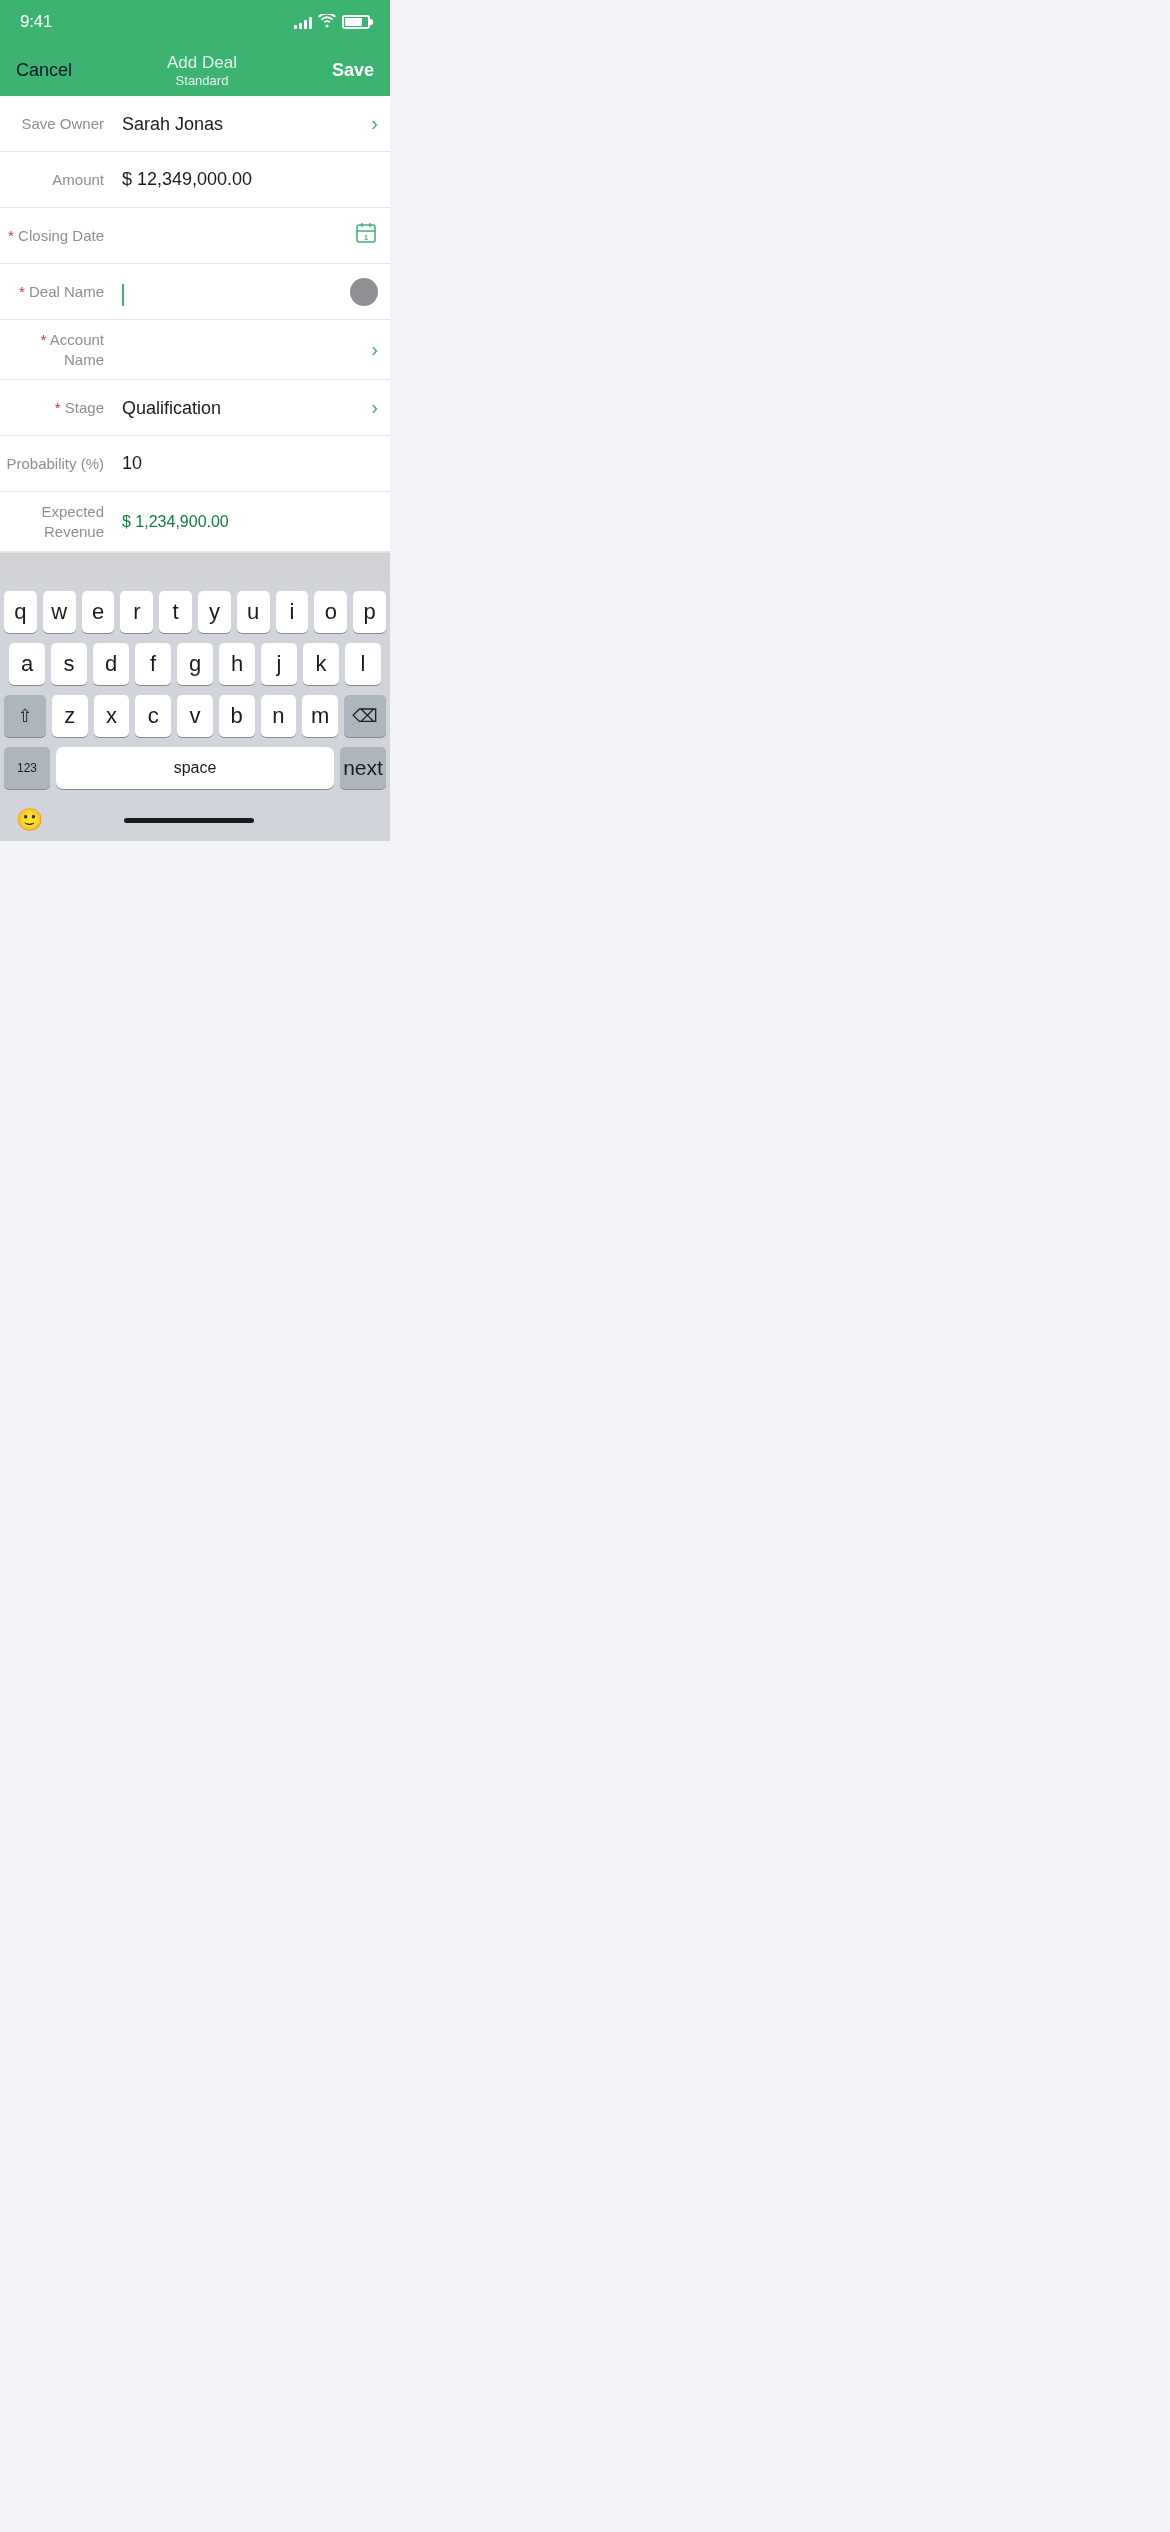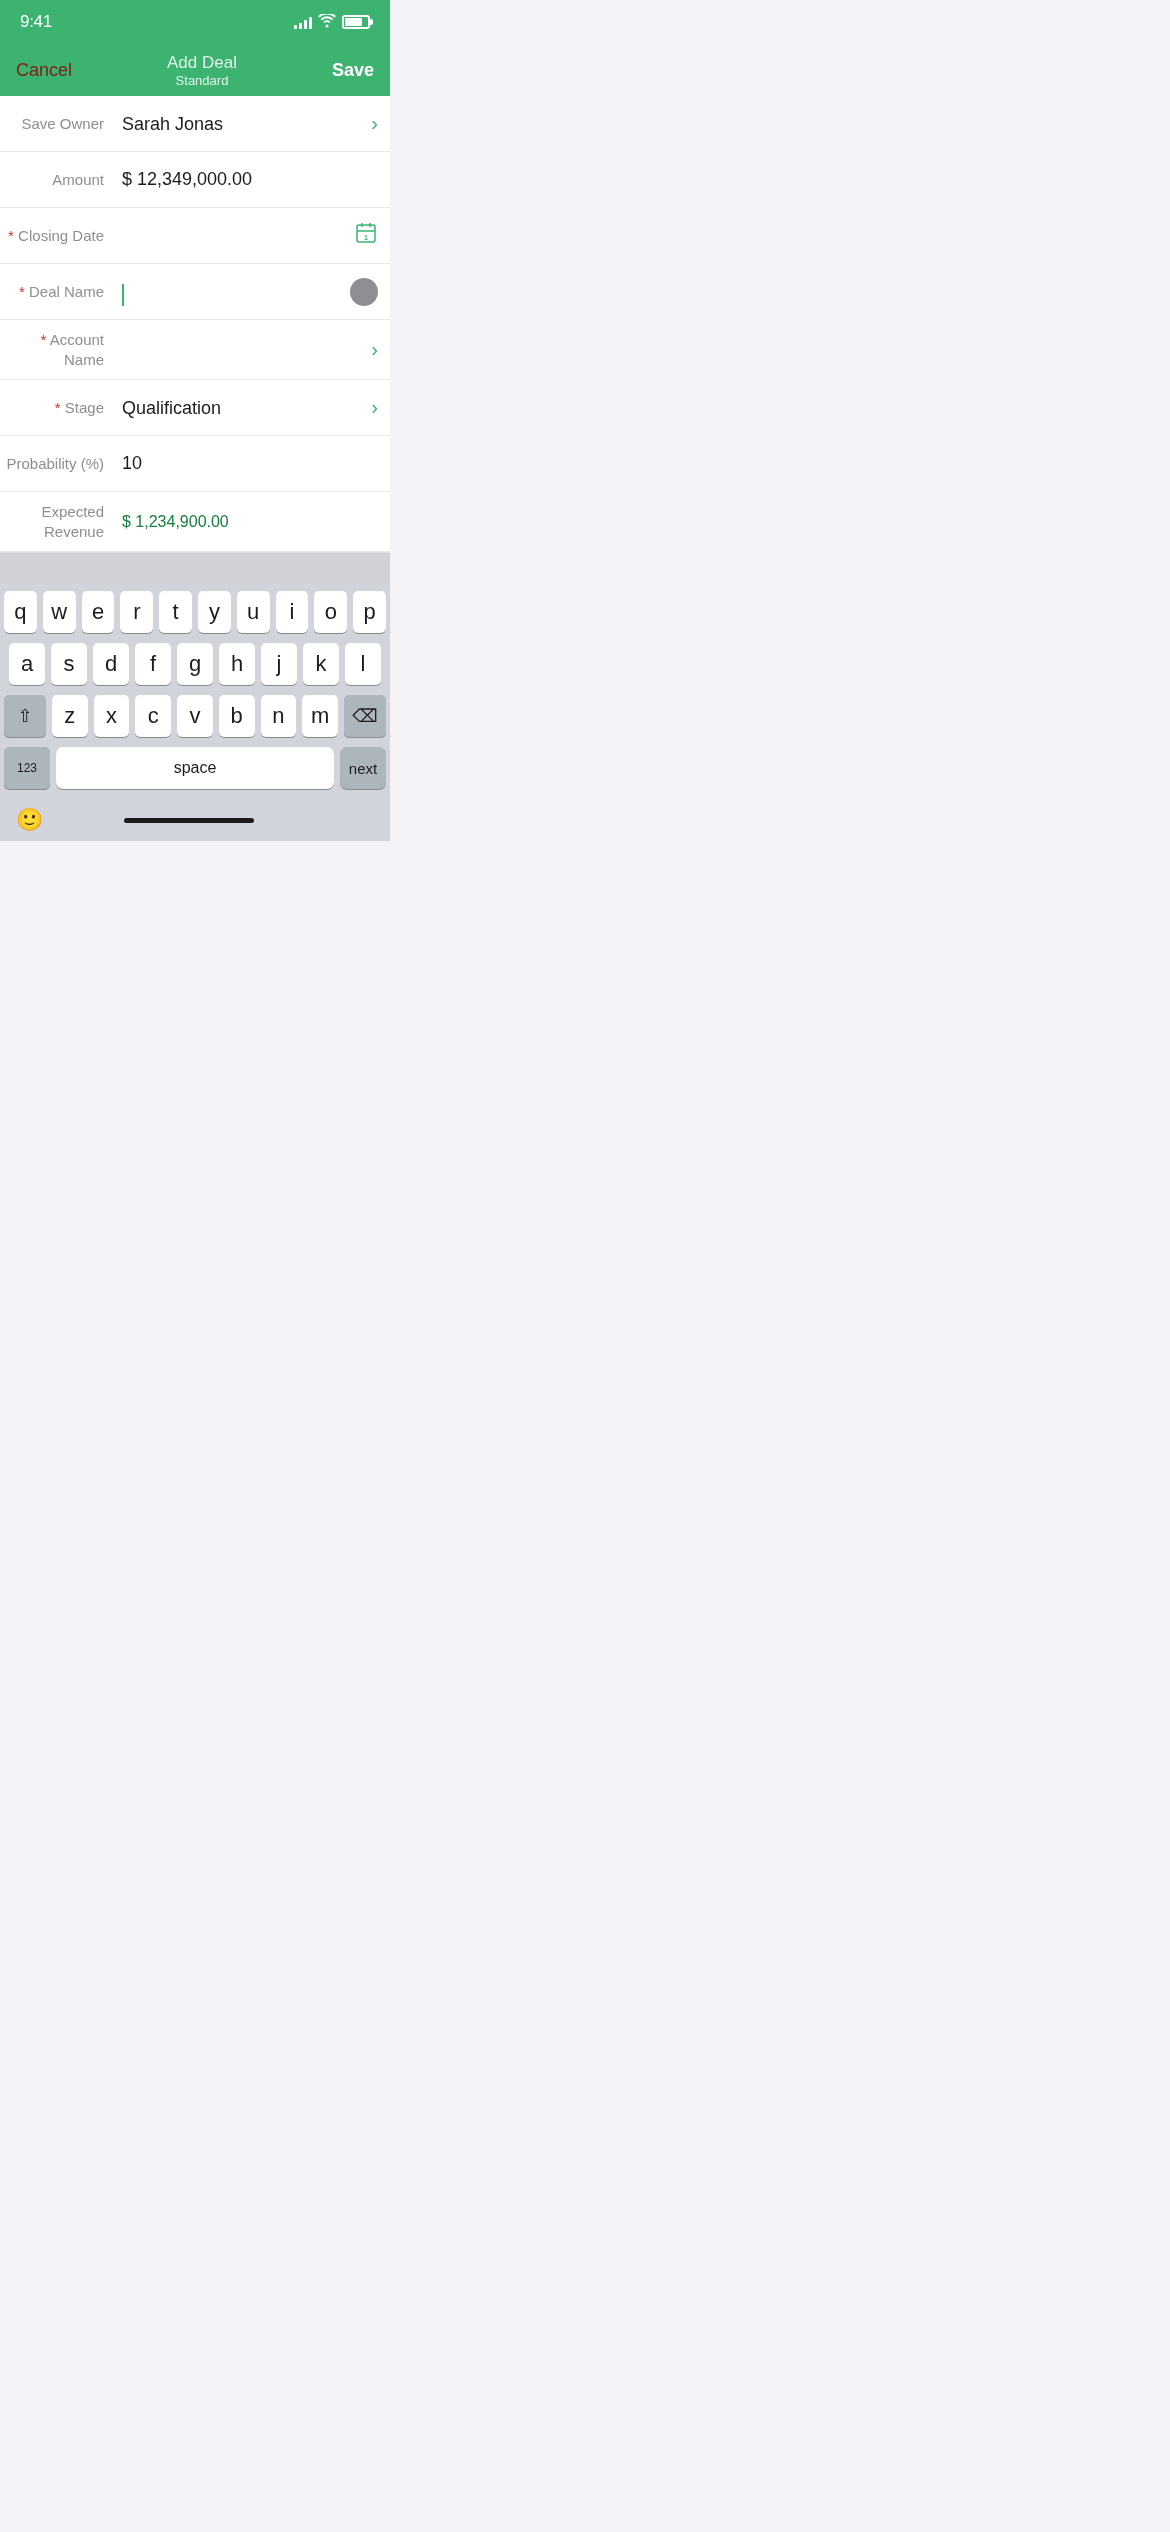--- a/index.html
+++ b/index.html
@@ -80,21 +80,21 @@
     
     .nav-bar {
       background: #3cb371;
       height: 52px;
       display: flex;
       align-items: center;
       justify-content: space-between;
       padding: 0 16px;
     }
     .nav-cancel {
-      color: #7f1d1d;
+      color: #0f172a;
       font-size: 18px;
       font-weight: 400;
     }
     .nav-title {
       text-align: center;
     }
     .nav-title-main {
       color: rgba(255,255,255,0.85);
       font-size: 17px;
       font-weight: 500;
@@ -437,21 +437,21 @@
     <div class="key">v</div>
     <div class="key">b</div>
     <div class="key">n</div>
     <div class="key">m</div>
     <div class="key key-modifier key-delete">⌫</div>
   </div>
 
   <div class="keyboard-row">
     <div class="key key-modifier key-123" style="font-size:12px;">123</div>
     <div class="key key-space" style="font-size:16px;">space</div>
-    <div class="key key-modifier key-next" style="font-size:15px;border-radius:7px;">next</div>
+    <div class="key key-modifier key-next" style="font-size:21px;">next</div>
   </div>
 
 </div>
 
 <div class="bottom-bar">
   <button class="emoji-key">🙂</button>
   <div class="home-indicator"></div>
   <div style="width:40px"></div>
 </div>
 

